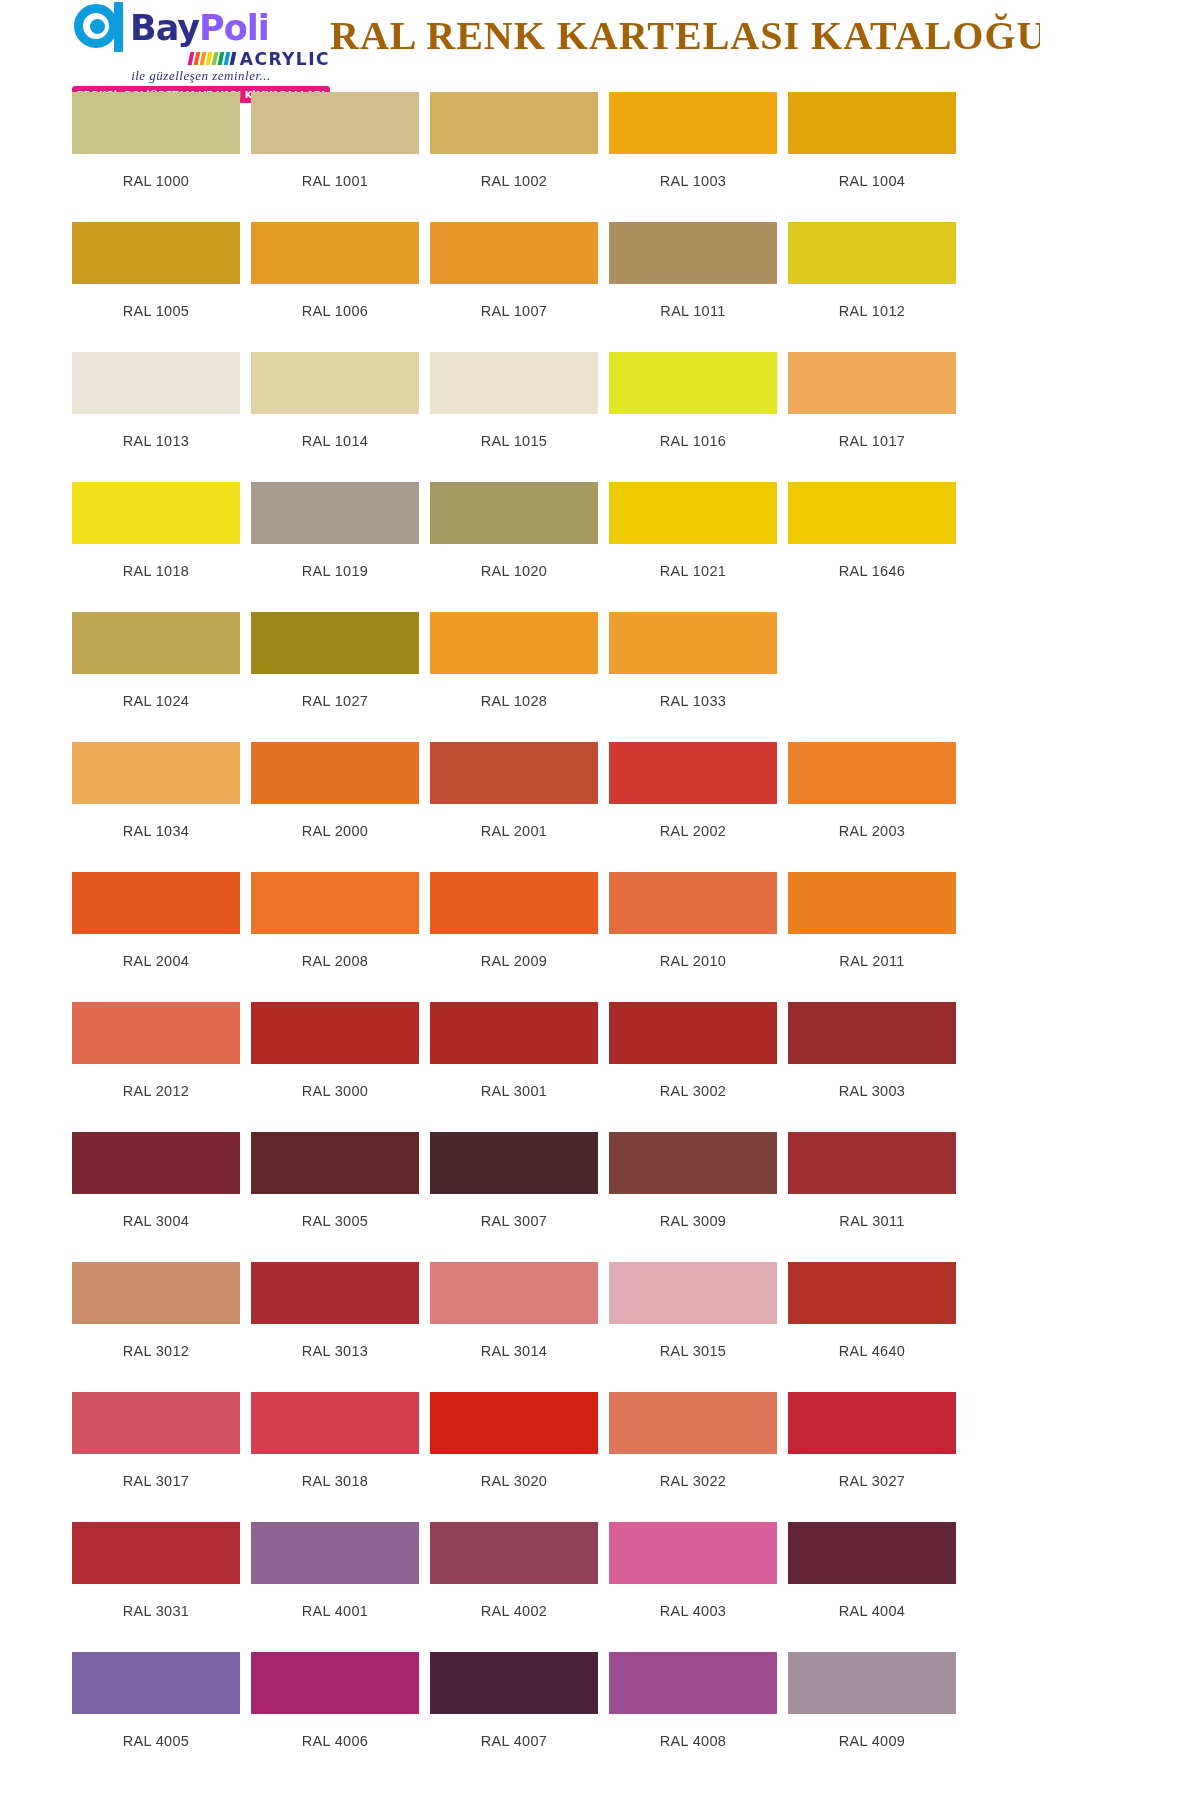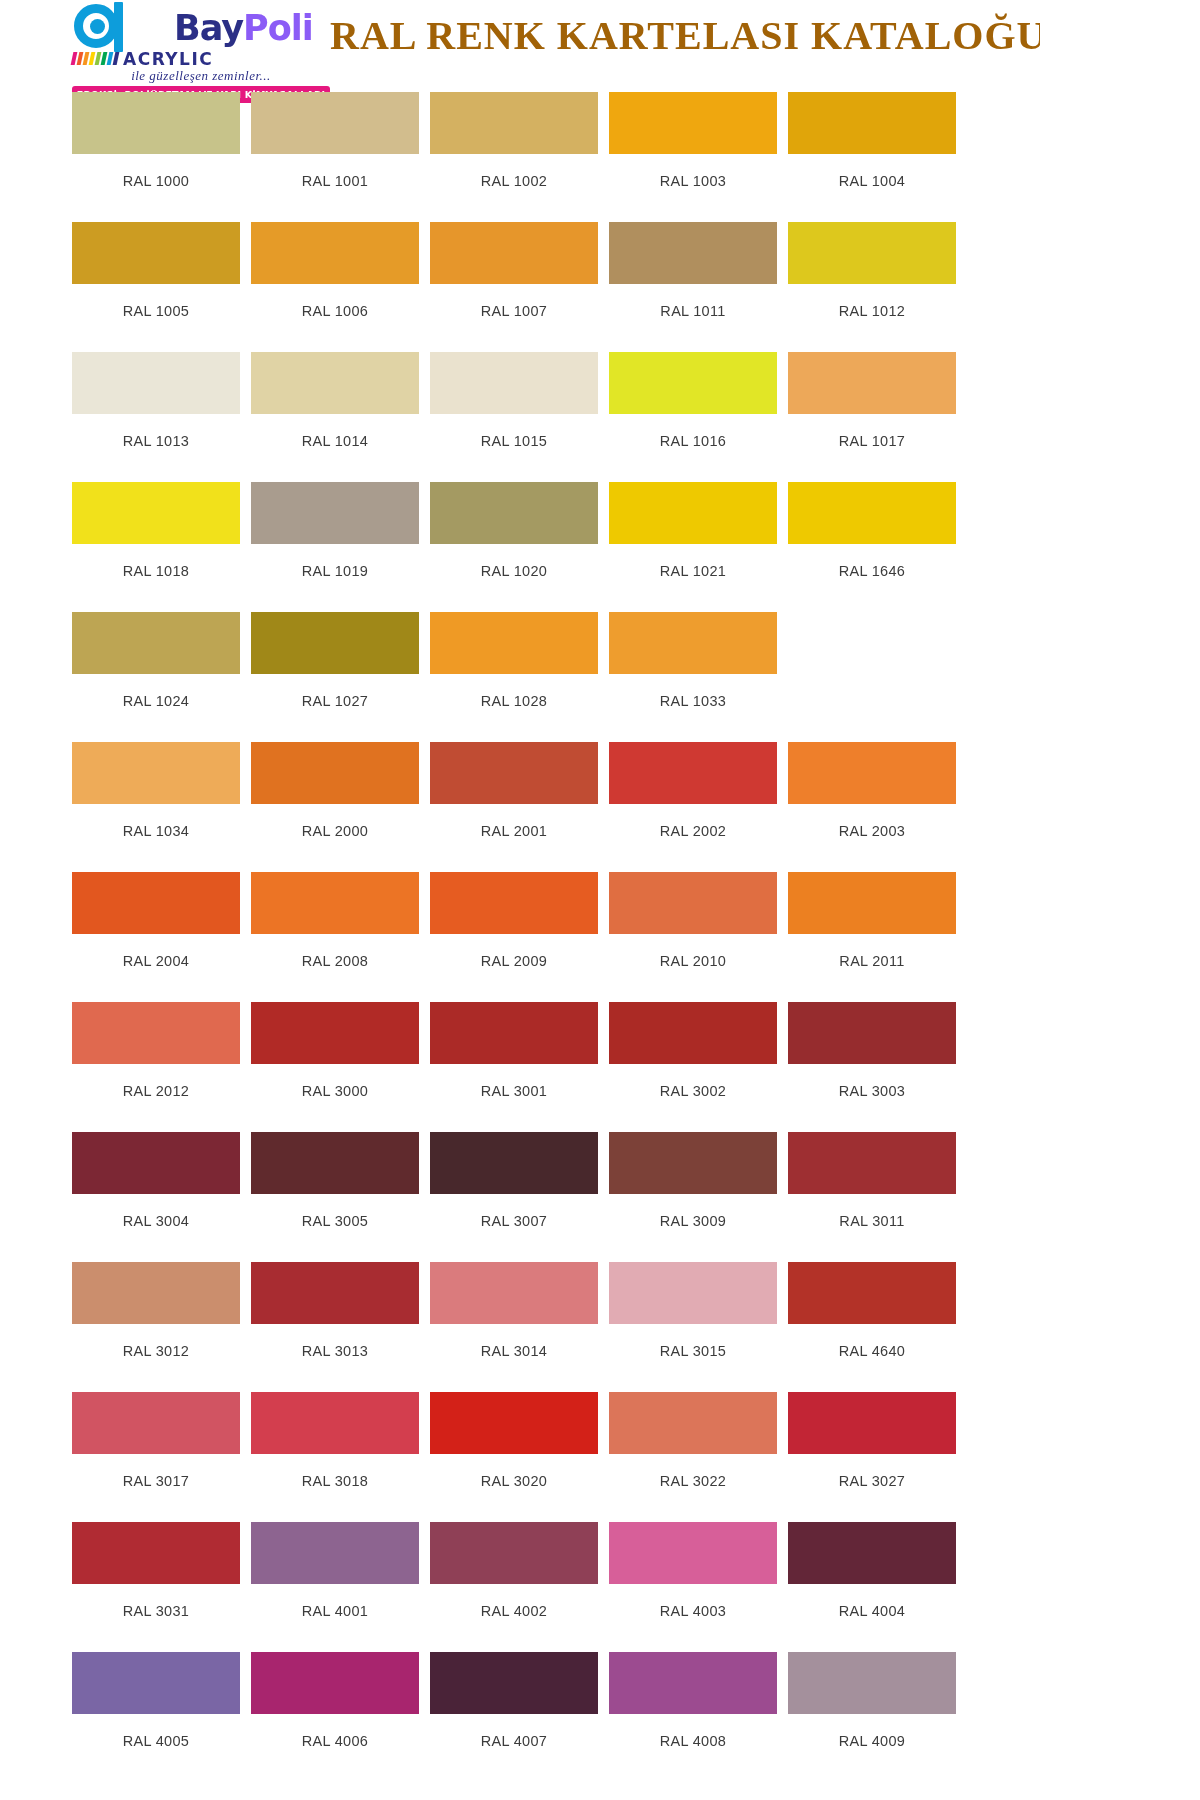--- a/index.html
+++ b/index.html
@@ -83,29 +83,30 @@
     border-radius: 1px;
   }
   .logo-word {
     font-family: "DejaVu Sans", sans-serif;
     font-weight: bold;
     font-size: 35px;
     letter-spacing: -1px;
     line-height: 1;
     margin-left: 2px;
   }
-  .logo-word .bay { color: #2b2f86; margin-left: 44px; }
+  .logo-word .bay { color: #2b2f86; }
   .logo-word .poli { color: #8b5cf6; }
 
   .acrylic-row {
     position: relative;
     height: 17px;
     margin-top: -6px;
     display: flex;
     align-items: center;
+    justify-content: flex-end;
   }
   .bars {
     display: flex;
     gap: 2px;
     margin-right: 5px;
     transform: skewX(-12deg);
   }
   .bars i { display: block; width: 4px; height: 13px; }
   .acrylic-word {
     font-family: "DejaVu Sans", sans-serif;

